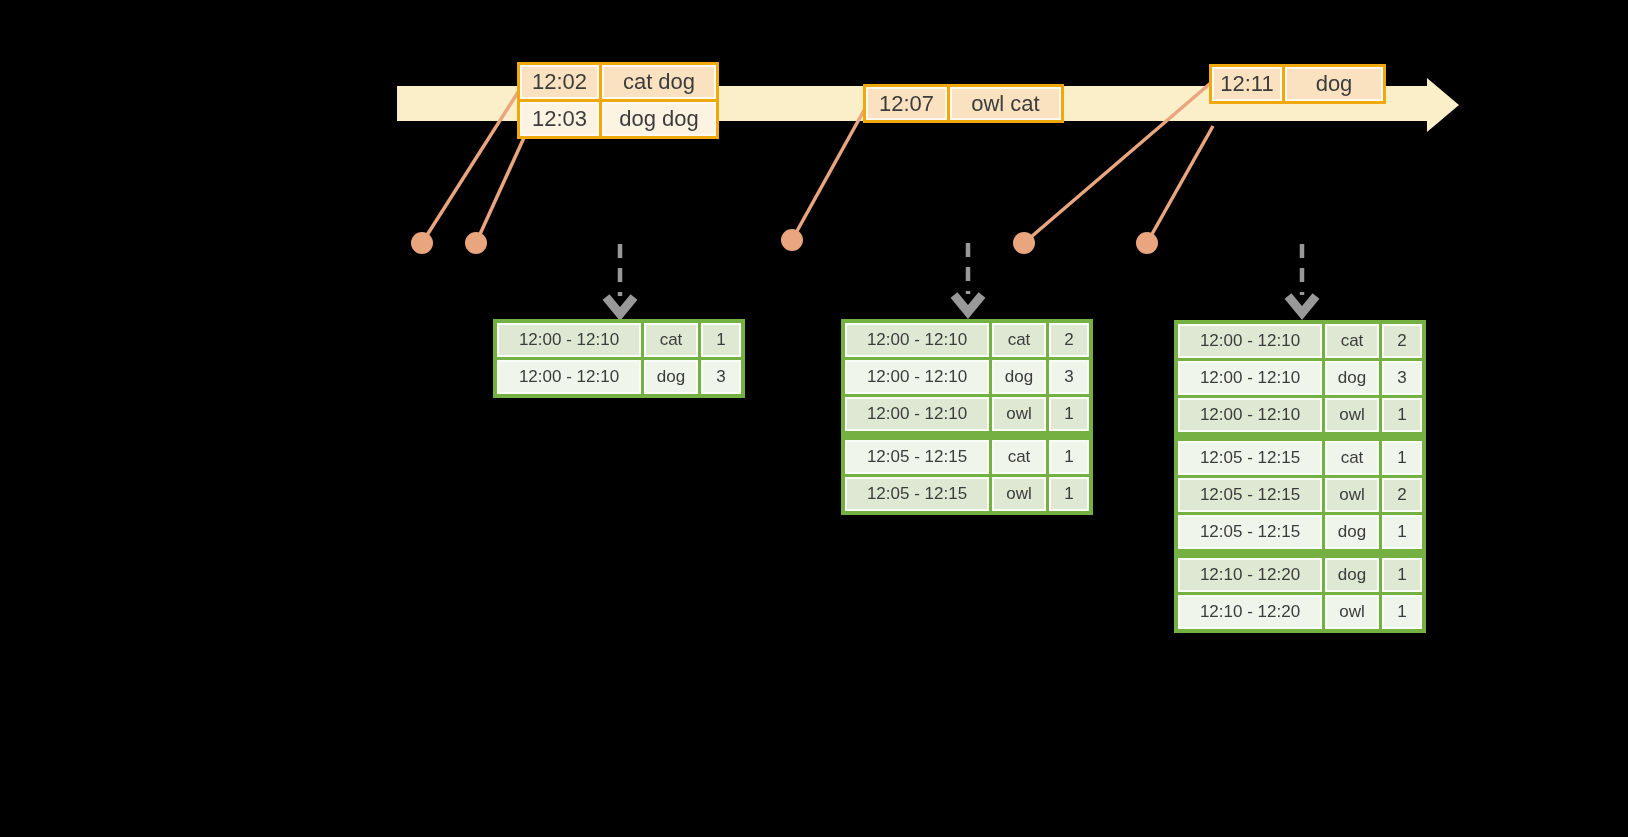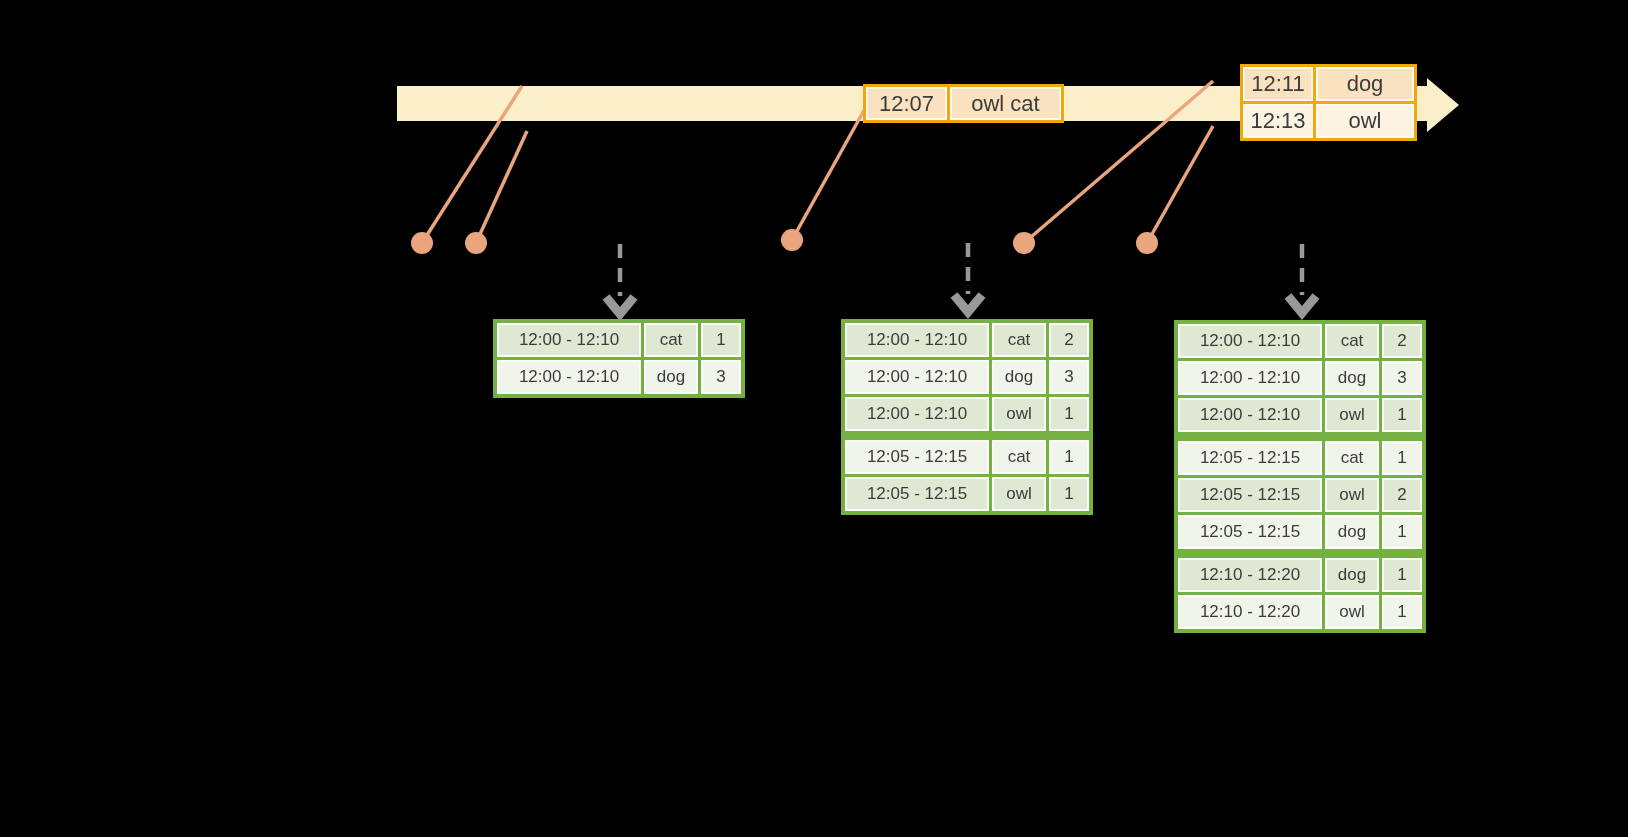--- a/index.html
+++ b/index.html
@@ -58,21 +58,21 @@
   table.evt tr.dark  td { background: #FAE2C0; }
   table.evt tr.light td { background: #FDF3E3; }
   #evt1 { left: 517px; top: 62px; }
   #evt1 td { height: 34px; }
   #evt1 td.c-time  { width: 79px; }
   #evt1 td.c-words { width: 114px; }
   #evt2 { left: 863px; top: 84px; }
   #evt2 td { height: 33px; }
   #evt2 td.c-time  { width: 81px; }
   #evt2 td.c-words { width: 111px; }
-  #evt3 { left: 1240px; top: 64px; }
+  #evt3 { left: 1209px; top: 64px; }
   #evt3 td { height: 34px; }
   #evt3 td.c-time  { width: 70px; }
   #evt3 td.c-words { width: 98px; }
   
   table.res {
     position: absolute;
     border-collapse: collapse;
     border: 4px solid #74B042;
     z-index: 3;
     table-layout: fixed;
@@ -122,40 +122,48 @@
     <g stroke="#999999" fill="none">
       <line x1="620" y1="244" x2="620" y2="296" stroke-width="4.5" stroke-dasharray="14 10"></line>
       <polyline points="606,297 620,314 634,297" stroke-width="9"></polyline>
       <line x1="968" y1="243" x2="968" y2="294" stroke-width="4.5" stroke-dasharray="14 10"></line>
       <polyline points="954,295 968,312 982,295" stroke-width="9"></polyline>
       <line x1="1302" y1="244" x2="1302" y2="295" stroke-width="4.5" stroke-dasharray="14 10"></line>
       <polyline points="1288,296 1302,313 1316,296" stroke-width="9"></polyline>
     </g>
   </svg>
 
+  <table class="evt" id="evt1">
+    <tbody>
+        <tr class="dark">
+      <td class="c-time">12:02</td>
+      <td class="c-words">cat dog</td>
+    </tr>
+    <tr class="light">
+      <td class="c-time">12:03</td>
+      <td class="c-words">dog dog</td>
+    </tr>
+  </tbody>
+    </table>
 
   <table class="evt" id="evt2">
     <tbody>
         <tr class="dark">
       <td class="c-time">12:07</td>
       <td class="c-words">owl cat</td>
     </tr>
   </tbody>
     </table>
 
   <table class="evt" id="evt3">
     <tbody>
         <tr class="dark">
       <td class="c-time">12:11</td>
       <td class="c-words">dog</td>
     </tr>
-    <tr class="light">
-      <td class="c-time">12:13</td>
-      <td class="c-words">owl</td>
-    </tr>
   </tbody>
     </table>
 
   <table class="res" id="res1">
     <tbody>
         <tr class="dark">
       <td class="c-win">12:00 - 12:10</td>
       <td class="c-word">cat</td>
       <td class="c-count">1</td>
     </tr>

